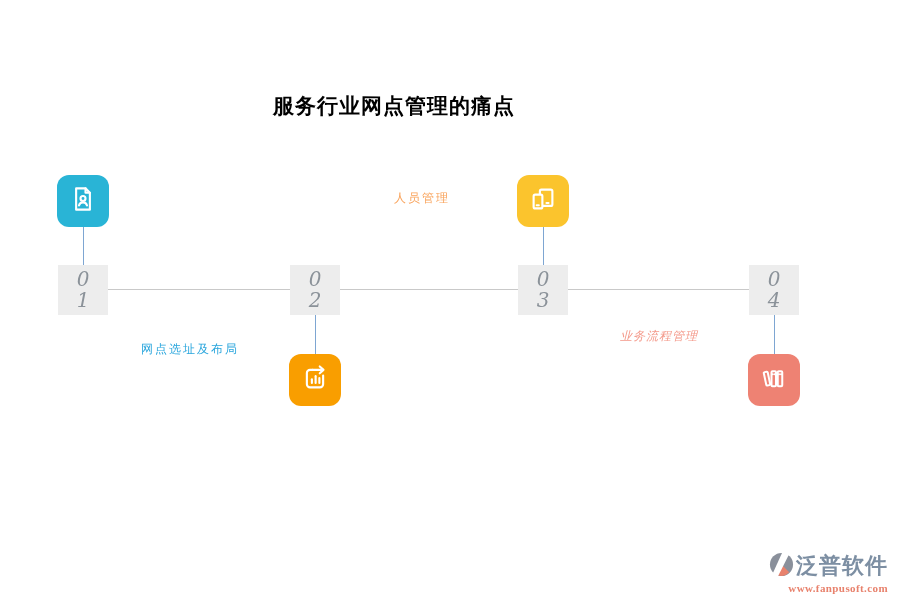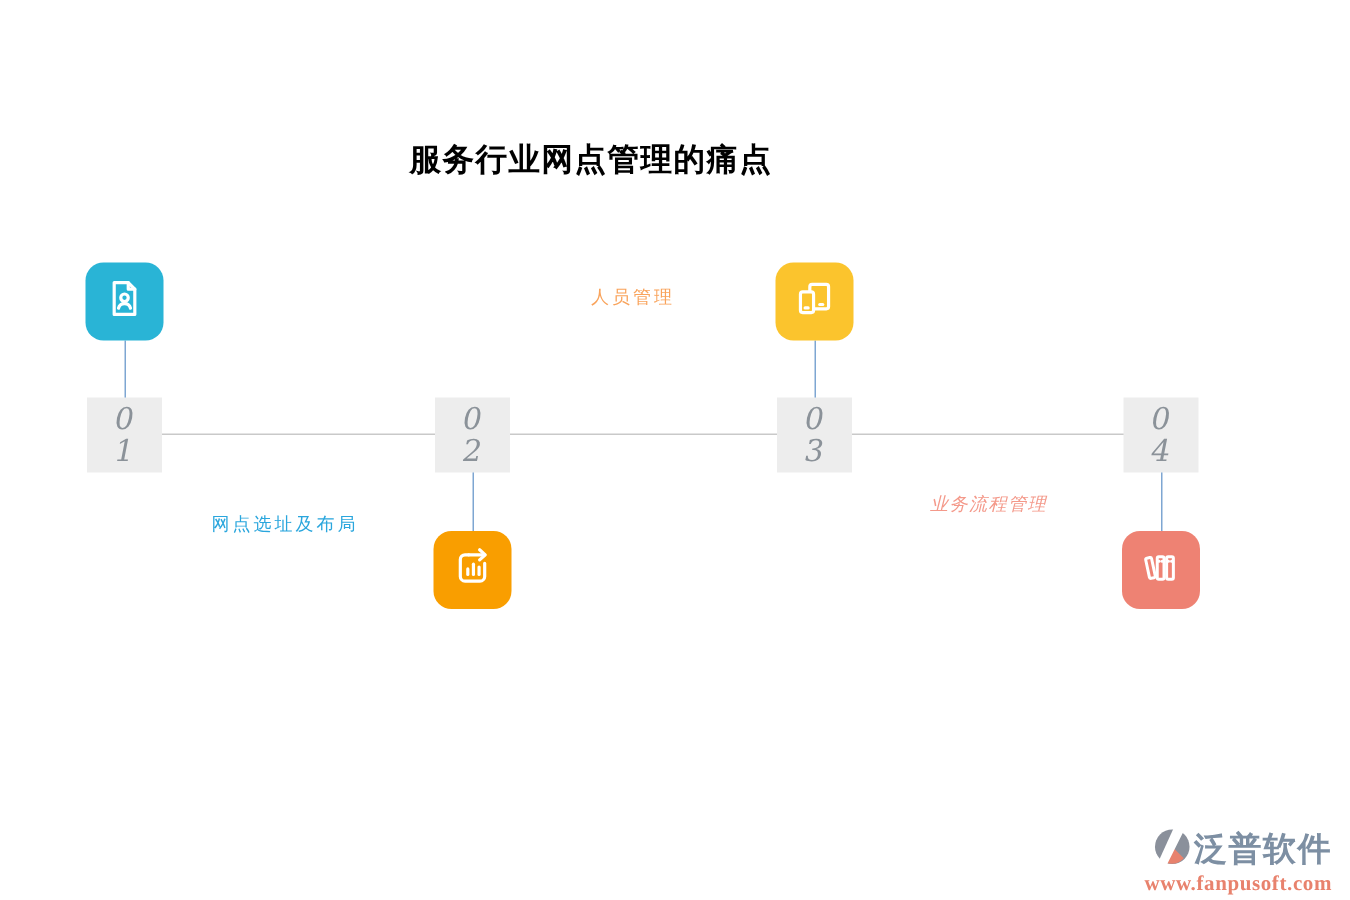--- a/index.html
+++ b/index.html
@@ -35,21 +35,21 @@
   .i2{left:289px;top:354px;}
   .i3{left:517px;top:175px;}
   .i4{left:748px;top:354px;}
   .label{position:absolute;font-size:12px;letter-spacing:2px;text-align:center;z-index:2;}
   .l1{left:110px;top:332px;width:160px;line-height:34px;}
   .l2{left:362px;top:190px;width:120px;}
   .l3{left:597px;top:328px;width:124px;letter-spacing:1px;font-style:italic;}
   .footer{position:absolute;right:12px;top:551px;text-align:right;z-index:2;}
   .brand-row{display:flex;align-items:center;justify-content:flex-end;gap:2px;}
   .brand-name{font-size:22px;font-weight:bold;letter-spacing:1px;}
-  .brand-url{font-size:14px;letter-spacing:0.4px;margin-top:1px;font-family:"Liberation Serif","DejaVu Serif",serif;font-weight:bold;}
+  .brand-url{font-size:11px;letter-spacing:0.4px;margin-top:1px;font-family:"Liberation Serif","DejaVu Serif",serif;font-weight:bold;}
 </style>
 </head>
 <body>
 
 <div class="canvas">
 
   <div class="title">服务行业网点管理的痛点</div>
 
   <div class="hline" style="background-color: rgb(201, 201, 201);"></div>
 

